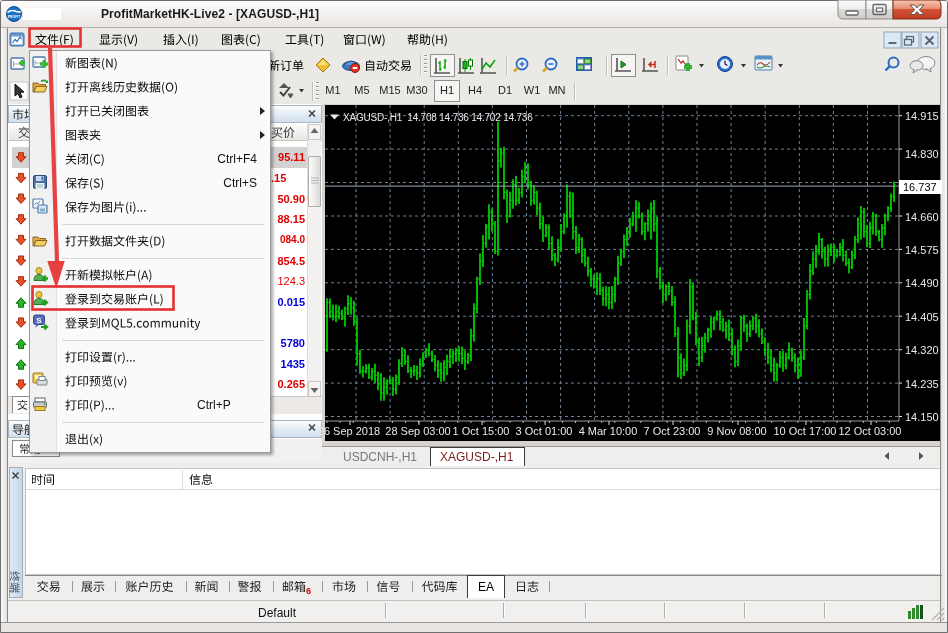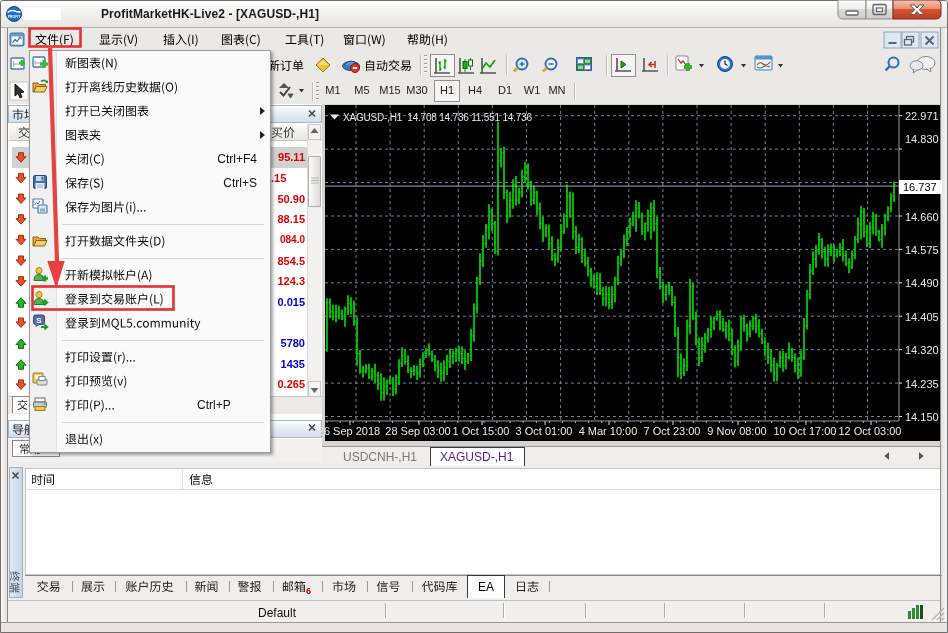--- a/index.html
+++ b/index.html
@@ -201,21 +201,21 @@
 <div id="mw"></div>
 <div class="phead" style="top:105px"></div>
 <div class="abs" style="left:9px;top:124px;width:313px;height:17px;background:linear-gradient(#fdfdfd,#e8e6e3);border-bottom:1px solid #c8c6c3"></div>
 <div class="abs" style="left:12px;top:147px;width:295px;height:21px;background:#d2d2d2"></div>
 <div class="lat" style="left:240px;top:151.2px;width:65px;text-align:right;font-size:11px;font-weight:bold;color:#e00000;z-index:11">95.11</div>
 <div class="lat" style="left:240px;top:171.9px;width:65px;text-align:center;font-size:11px;font-weight:bold;color:#e00000;z-index:11">41.15</div>
 <div class="lat" style="left:240px;top:192.5px;width:65px;text-align:right;font-size:11px;font-weight:bold;color:#e00000;z-index:11">50.90</div>
 <div class="lat" style="left:240px;top:213.2px;width:65px;text-align:right;font-size:11px;font-weight:bold;color:#e00000;z-index:11">88.15</div>
 <div class="lat" style="left:240px;top:233.8px;width:65px;text-align:right;font-size:10px;font-weight:bold;color:#e00000;z-index:11">084.0</div>
 <div class="lat" style="left:240px;top:254.5px;width:65px;text-align:right;font-size:11px;font-weight:bold;color:#e00000;z-index:11">854.5</div>
-<div class="lat" style="left:240px;top:275.1px;width:65px;text-align:right;font-size:11px;font-weight:bold;color:#e00000;z-index:11">124.3</div>
+<div class="lat" style="left:240px;top:275.1px;width:65px;text-align:right;font-size:11px;font-weight:normal;color:#e00000;z-index:11">124.3</div>
 <div class="lat" style="left:240px;top:295.8px;width:65px;text-align:right;font-size:11px;font-weight:bold;color:#0000d8;z-index:11">0.015</div>
 <div class="lat" style="left:240px;top:316.4px;width:65px;font-size:11px;font-weight:bold;color:#e00000;z-index:11">2080</div>
 <div class="lat" style="left:240px;top:337.1px;width:65px;text-align:right;font-size:11px;font-weight:bold;color:#0000d8;z-index:11">5780</div>
 <div class="lat" style="left:240px;top:357.7px;width:65px;text-align:right;font-size:11px;font-weight:bold;color:#0000d8;z-index:11">1435</div>
 <div class="lat" style="left:240px;top:378.4px;width:65px;text-align:right;font-size:11px;font-weight:bold;color:#e00000;z-index:11">0.265</div>
 <div class="abs" style="left:307px;top:124px;width:14px;height:273px;background:#f2f1ef;border-left:1px solid #dcdcdc"></div>
 <div class="abs" style="left:308px;top:124px;width:13px;height:16px;background:#f5f4f2;border:1px solid #c9c8c6"></div>
 <div class="abs" style="left:308px;top:156px;width:13px;height:51px;background:linear-gradient(to right,#fdfdfd,#dcdad7);border:1px solid #b0aeab;border-radius:1px"></div>
 <div class="abs" style="left:308px;top:381px;width:13px;height:16px;background:#f5f4f2;border:1px solid #c9c8c6"></div>
 <div class="abs" style="left:8px;top:396px;width:314px;height:18px;background:#ece9e6;border-top:1px solid #c8c6c3"></div>
@@ -691,23 +691,23 @@
     <line x1="574" y1="44.1" x2="577" y2="44.1" stroke="#ddd"></line>
     <line x1="574" y1="77.5" x2="577" y2="77.5" stroke="#ddd"></line>
     <line x1="574" y1="111.0" x2="577" y2="111.0" stroke="#ddd"></line>
     <line x1="574" y1="144.4" x2="577" y2="144.4" stroke="#ddd"></line>
     <line x1="574" y1="177.8" x2="577" y2="177.8" stroke="#ddd"></line>
     <line x1="574" y1="211.2" x2="577" y2="211.2" stroke="#ddd"></line>
     <line x1="574" y1="244.7" x2="577" y2="244.7" stroke="#ddd"></line>
     <line x1="574" y1="278.1" x2="577" y2="278.1" stroke="#ddd"></line>
     <line x1="574" y1="311.5" x2="577" y2="311.5" stroke="#ddd"></line>
   </svg>
-<div class="lat" style="left:343px;top:112px;font-size:10px;letter-spacing:-0.2px;color:#e8e8e8;z-index:11">XAGUSD-,H1  14.708 14.736 11.551 14.736</div>
-<div class="lat" style="left:905px;top:110.2px;font-size:11px;color:#e8e8e8;z-index:11">22.971</div>
-<div class="lat" style="left:905px;top:133px;font-size:11px;color:#e8e8e8;z-index:11">14.830</div>
+<div class="lat" style="left:343px;top:112px;font-size:10px;letter-spacing:-0.2px;color:#e8e8e8;z-index:11">XAGUSD-,H1  14.708 14.736 14.702 14.736</div>
+<div class="lat" style="left:905px;top:110.2px;font-size:11px;color:#e8e8e8;z-index:11">14.915</div>
+<div class="lat" style="left:905px;top:148px;font-size:11px;color:#e8e8e8;z-index:11">14.830</div>
 <div class="lat" style="left:905px;top:210.5px;font-size:11px;color:#e8e8e8;z-index:11">14.660</div>
 <div class="lat" style="left:905px;top:243.9px;font-size:11px;color:#e8e8e8;z-index:11">14.575</div>
 <div class="lat" style="left:905px;top:277.3px;font-size:11px;color:#e8e8e8;z-index:11">14.490</div>
 <div class="lat" style="left:905px;top:310.7px;font-size:11px;color:#e8e8e8;z-index:11">14.405</div>
 <div class="lat" style="left:905px;top:344.2px;font-size:11px;color:#e8e8e8;z-index:11">14.320</div>
 <div class="lat" style="left:905px;top:377.6px;font-size:11px;color:#e8e8e8;z-index:11">14.235</div>
 <div class="lat" style="left:905px;top:411.0px;font-size:11px;color:#e8e8e8;z-index:11">14.150</div>
 <div class="abs" style="left:899px;top:180px;width:43px;height:14px;background:#fff;z-index:11"></div>
 <div class="lat" style="left:903px;top:181px;font-size:11px;color:#000;z-index:12">16.737</div>
 <div class="lat" style="left:349px;top:425px;width:0;display:flex;justify-content:center;font-size:11px;color:#e8e8e8;z-index:11"><span style="white-space:nowrap">26 Sep 2018</span></div>
@@ -715,21 +715,21 @@
 <div class="lat" style="left:481px;top:425px;width:0;display:flex;justify-content:center;font-size:11px;color:#e8e8e8;z-index:11"><span style="white-space:nowrap">1 Oct 15:00</span></div>
 <div class="lat" style="left:544px;top:425px;width:0;display:flex;justify-content:center;font-size:11px;color:#e8e8e8;z-index:11"><span style="white-space:nowrap">3 Oct 01:00</span></div>
 <div class="lat" style="left:608px;top:425px;width:0;display:flex;justify-content:center;font-size:11px;color:#e8e8e8;z-index:11"><span style="white-space:nowrap">4 Mar 10:00</span></div>
 <div class="lat" style="left:672px;top:425px;width:0;display:flex;justify-content:center;font-size:11px;color:#e8e8e8;z-index:11"><span style="white-space:nowrap">7 Oct 23:00</span></div>
 <div class="lat" style="left:737px;top:425px;width:0;display:flex;justify-content:center;font-size:11px;color:#e8e8e8;z-index:11"><span style="white-space:nowrap">9 Nov 08:00</span></div>
 <div class="lat" style="left:805px;top:425px;width:0;display:flex;justify-content:center;font-size:11px;color:#e8e8e8;z-index:11"><span style="white-space:nowrap">10 Oct 17:00</span></div>
 <div class="lat" style="left:870px;top:425px;width:0;display:flex;justify-content:center;font-size:11px;color:#e8e8e8;z-index:11"><span style="white-space:nowrap">12 Oct 03:00</span></div>
 <div id="tabrow"></div>
 <div class="lat" style="left:343px;top:450px;font-size:12px;color:#787878;z-index:11">USDCNH-,H1</div>
 <div class="abs" style="left:430px;top:447px;width:95px;height:19px;background:#fff;border:1px solid #3a3a3a;border-bottom:none;z-index:10"></div>
-<div class="lat" style="left:440px;top:450px;font-size:12px;color:#4c1d95;z-index:11">XAGUSD-,H1</div>
+<div class="lat" style="left:440px;top:450px;font-size:12px;color:#7f1d1d;z-index:11">XAGUSD-,H1</div>
 <div id="term"></div>
 <div class="abs" style="left:25px;top:468px;width:917px;height:107px;background:#fff;border:1px solid #c8c6c3"></div>
 <div class="abs" style="left:26px;top:489px;width:915px;height:1px;background:#dcdad7"></div>
 <div class="abs" style="left:182px;top:470px;width:1px;height:19px;background:#dcdad7"></div>
 <div class="abs" style="left:9px;top:467px;width:14px;height:131px;background:linear-gradient(to right,#dfe9f3,#c4d6e8);border:1px solid #9fb0c0"></div>
 <div class="abs" style="left:25px;top:575px;width:917px;height:1px;background:#8a8886;z-index:5"></div>
 <div class="lat" style="left:306px;top:586px;font-size:9px;font-weight:bold;color:#d00000;z-index:11">6</div>
 <div class="abs" style="left:72px;top:581px;width:1px;height:11px;background:#999"></div>
 <div class="abs" style="left:115px;top:581px;width:1px;height:11px;background:#999"></div>
 <div class="abs" style="left:186px;top:581px;width:1px;height:11px;background:#999"></div>

